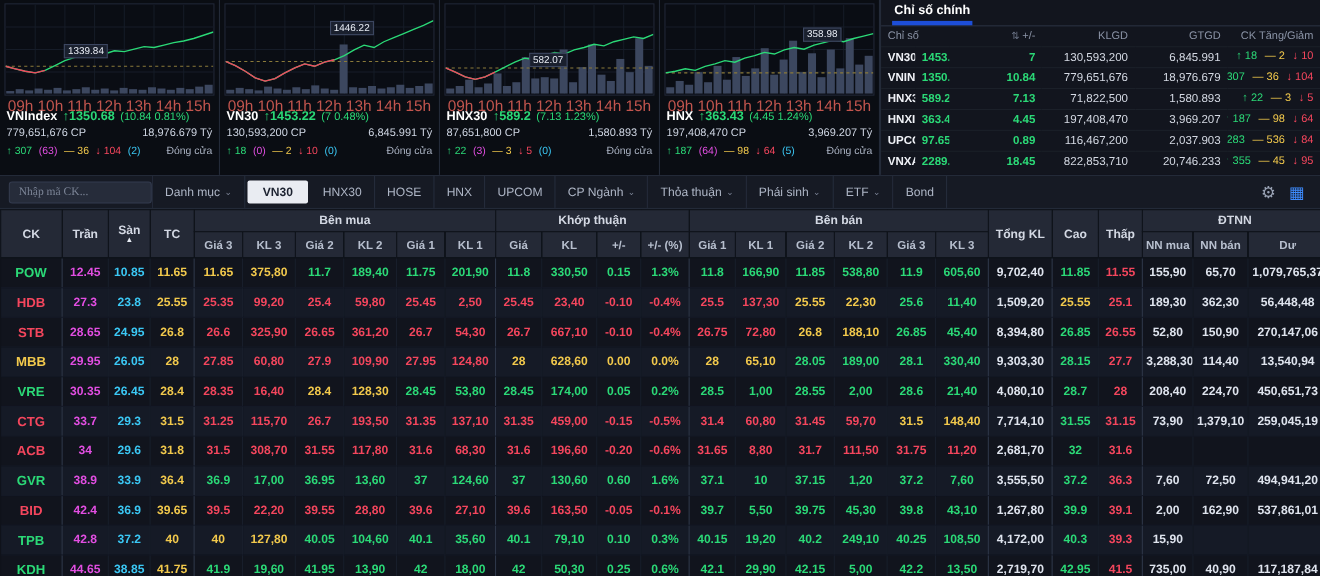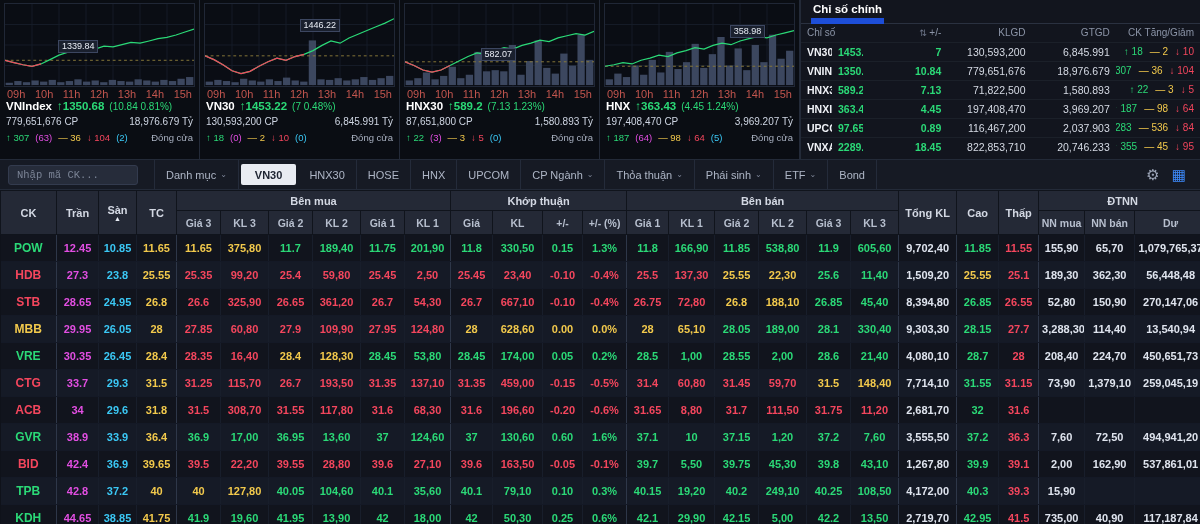--- a/index.html
+++ b/index.html
@@ -7,54 +7,54 @@
     font-family:"Liberation Sans","DejaVu Sans",sans-serif; color:#e6e9f0; }
   .app { width:1200px; height:524px; display:flex; flex-direction:column; background:#0e1119; }
 
   
   .top { height:160px; display:flex; background:#0a0d13; border-bottom:1px solid #232a38; }
   .charts { flex:0 0 800px; display:flex; }
   .chart-panel { flex:1; border-right:1px solid #232a38; padding:3px 4px 0; display:flex; flex-direction:column; background:#0a0d13; min-width:0; }
   .plot { position:relative; height:84px; background:#0a0d14; border:1px solid #202736; }
   .plot svg { position:absolute; inset:0; width:100%; height:100%; }
   .plot-label { position:absolute; font-size:9px; line-height:11px; color:#e8ecf4; background:#1a202e; border:1px solid #3c4660; padding:0 3px; white-space:nowrap; z-index:2; }
-  .ticks { display:flex; justify-content:space-between; font-size:11px; color:#c2554e; padding:1px 3px 0; height:12px; }
+  .ticks { display:flex; justify-content:space-between; font-size:14px; color:#c2554e; padding:1px 3px 0; height:12px; }
   .info1 { display:flex; align-items:baseline; gap:5px; padding:1px 2px 0; height:17px; white-space:nowrap; overflow:hidden; }
   .info1 .nm { font-size:11.5px; font-weight:700; color:#ffffff; }
   .info1 .val { font-size:11.5px; font-weight:700; color:#2bd977; }
   .info1 .chg { font-size:10px; color:#2bd977; }
   .info2 { display:flex; justify-content:space-between; font-size:10px; color:#ced5e2; padding:0 2px; height:14px; white-space:nowrap; overflow:hidden; }
   .info3 { display:flex; align-items:center; gap:6px; font-size:9.5px; padding:0 2px; height:15px; white-space:nowrap; overflow:hidden; }
   .c-up    { color:#2bd977; }
   .c-down  { color:#f4465d; }
   .c-ref   { color:#f2c94c; }
   .c-ceil  { color:#e24ee2; }
   .c-floor { color:#3bc8f5; }
   .c-white { color:#dfe4ee; }
   .info3 .session { margin-left:auto; color:#aab2c2; }
 
   
   .indices { flex:1; background:#12151e; display:flex; flex-direction:column; border-left:1px solid #232a38; min-width:0; }
   .indices-title-bar { height:24px; display:flex; align-items:center; padding:0 10px; border-bottom:1px solid #2a3140; }
-  .indices-title { font-size:11.5px; font-weight:700; color:#ffffff; border-bottom:6px solid #1d4ed8; padding:3px 2px; }
+  .indices-title { font-size:11.5px; font-weight:700; color:#ffffff; border-bottom:4px solid #1d4ed8; padding:3px 2px; }
   .idx-table { width:100%; border-collapse:collapse; table-layout:fixed; }
   .idx-table th { font-size:10px; font-weight:400; color:#8b94a7; text-align:right; padding:2px 6px; height:18px; white-space:nowrap;margin-left:31px; }
   .idx-table th.l { text-align:left; }
   .idx-table td { font-size:10.5px; height:19px; padding:0 6px; text-align:right; border-top:1px solid #1b2029; white-space:nowrap; overflow:hidden; }
   .idx-table td.nm { text-align:left; color:#f0f2f7; font-weight:700; }
   .idx-table td.grn { color:#2bd977; font-weight:700; }
   .idx-table td.wht { color:#d5dae4; }
   .updown { display:flex; gap:7px; justify-content:flex-end; font-size:10px; }
   .sorticon { color:#6c7588; font-size:9px; }
 
   
   .toolbar { height:30px; display:flex; align-items:center; background:#161a24; border-bottom:1px solid #232a38; padding:0 8px; }
-  .search { width:130px; height:20px; background:#262c3a; border:1px solid #333b4e; border-radius:3px; color:#cfd5e1; font-size:10.5px; padding:0 8px; outline:none; font-family:Liberation Mono, monospace; }
+  .search { width:130px; height:20px; background:#262c3a; border:1px solid #333b4e; border-radius:3px; color:#cfd5e1; font-size:10.5px; padding:0 8px; outline:none; font-family:Liberation Serif, serif; }
   .search::placeholder { color:#7b8496; }
-  .tabs { display:flex; align-items:stretch; height:100%; margin-left:16px; flex:1; min-width:0; overflow:hidden; }
+  .tabs { display:flex; align-items:stretch; height:100%; margin-left:0; flex:1; min-width:0; overflow:hidden; }
   .tab { display:flex; align-items:center; gap:4px; padding:0 11px; font-size:11px; color:#aeb6c6; border-right:1px solid #242b3a; cursor:pointer; white-space:nowrap; }
   .tab:first-child { border-left:1px solid #242b3a; }
   .tab.active { background:#e9ecf2; color:#1c2230; font-weight:700; border-radius:2px; margin:4px 2px; padding:0 14px; border:none; }
   .tab .caret { font-size:8px; color:#7d8598; }
   .tool-icons { display:flex; align-items:center; gap:12px; padding:0 6px; }
   .gear { font-size:15px; color:#9aa3b5; cursor:pointer; }
   .grid-ic { font-size:15px; color:#3d8bfd; cursor:pointer; }
 
   
   .board { flex:1; overflow:hidden; background:#0f121a; }

